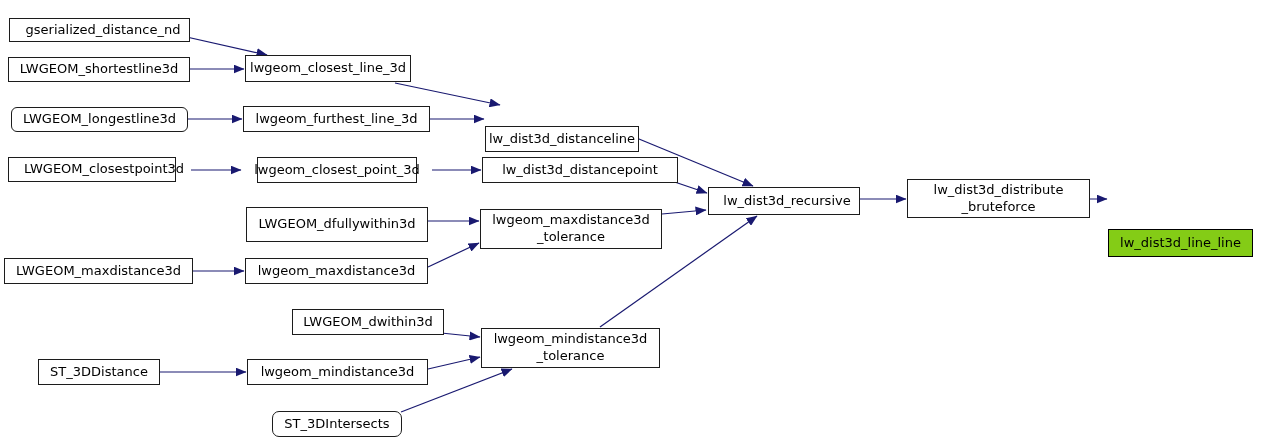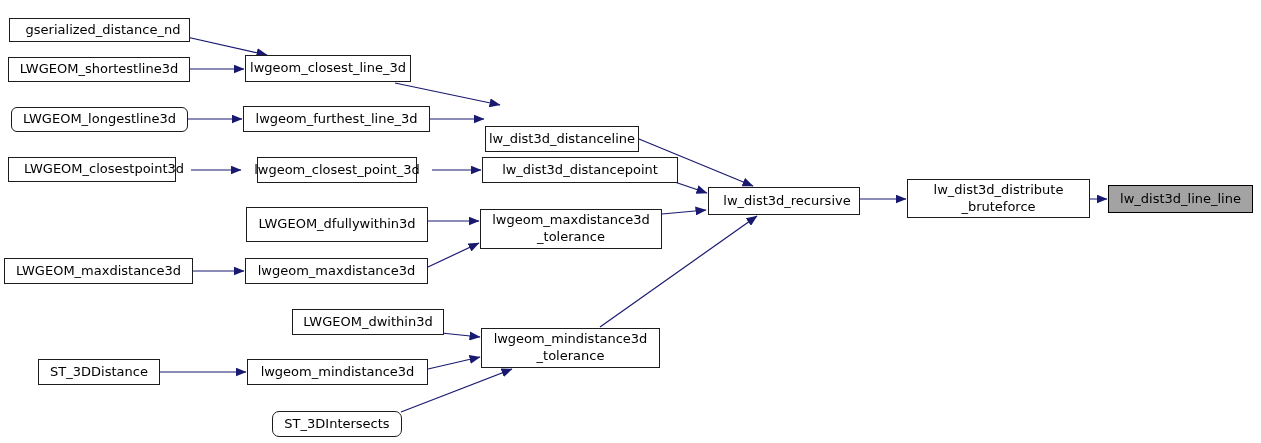--- a/index.html
+++ b/index.html
@@ -26,23 +26,24 @@
     line-height: 1.3;
     display: flex;
     flex-direction: column;
     align-items: center;
     justify-content: center;
     text-align: center;
     white-space: nowrap;
     cursor: pointer;
   }
   .node.highlight {
-    background: #a3a3a3;
+    background: #84cc16;
     border-color: #000000;
     cursor: default;
+    margin-top: 44px;
   }
   .node .lbl { display: block; }
 </style>
 </head>
 <body>
 
 <div id="canvas">
   <svg id="edges" viewBox="0 0 1261 443" xmlns="http://www.w3.org/2000/svg">
     <defs>
       <marker id="arrow" markerUnits="userSpaceOnUse" markerWidth="12" markerHeight="9" refX="10.5" refY="4.5" orient="auto">

